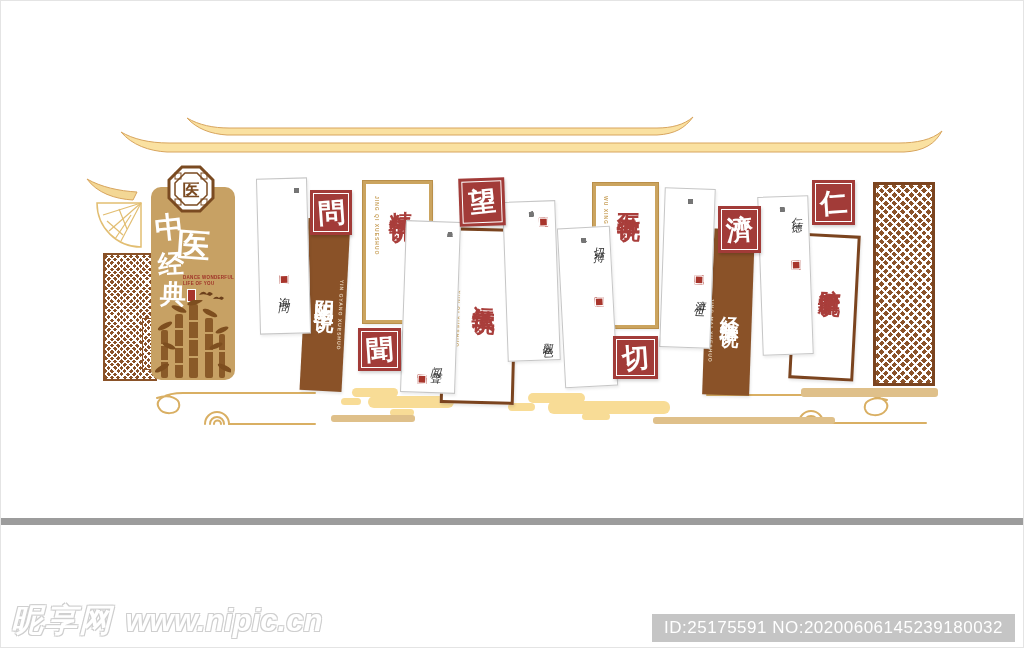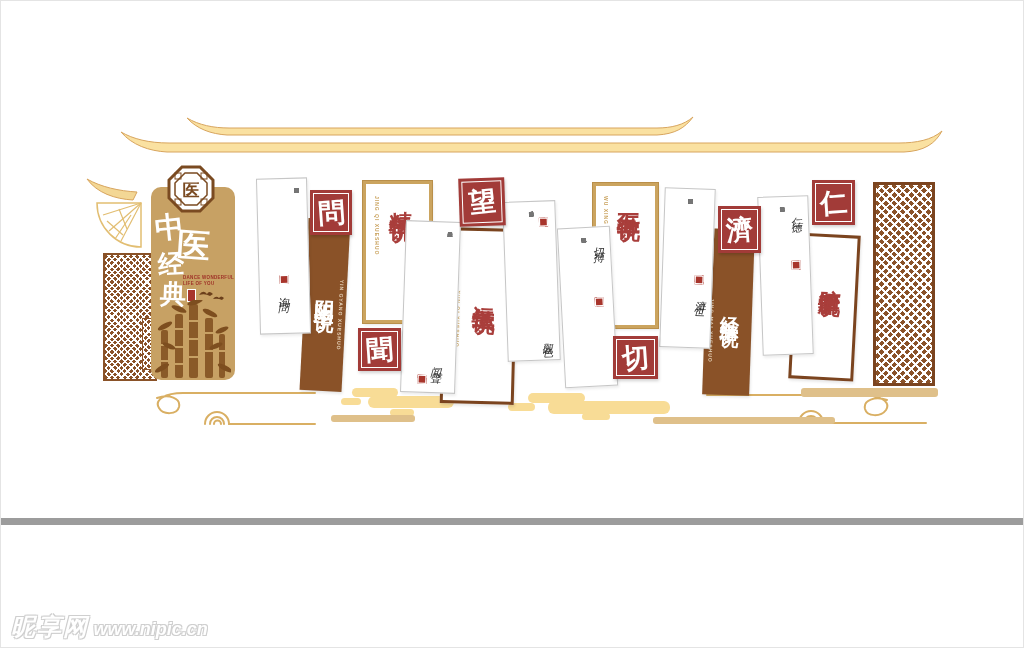--- a/index.html
+++ b/index.html
@@ -91,22 +91,22 @@
   
   .cbar{position:absolute;background:#f8dc96;border-radius:6px;}
   .tbar{position:absolute;background:#dfc08a;border-radius:3px;}
 
   
   .divider{position:absolute;left:0;top:517px;width:1024px;height:7px;background:#9c9c9c;}
   .caption{position:absolute;left:0;top:566px;width:1024px;text-align:center;font-size:38px;font-weight:bold;
            color:#3b3b3b;letter-spacing:1px;}
   .watermark{position:absolute;left:10px;bottom:4px;font-weight:bold;font-style:italic;color:#fff;
      text-shadow:1px 1px 0 #cfcfcf,-1px -1px 0 #cfcfcf,1px -1px 0 #cfcfcf,-1px 1px 0 #cfcfcf;}
-  .wm-cn{font-size:24px;letter-spacing:2px;}
-  .wm-url{font-size:18px;}
+  .wm-cn{font-size:32px;letter-spacing:2px;}
+  .wm-url{font-size:31px;margin-left:8px;}
   .id-badge{position:absolute;right:8px;bottom:5px;background:#c5c5c5;color:#fff;font-size:17px;
             padding:4px 12px;letter-spacing:.5px;}
 </style>
 </head>
 <body>
 
 <div class="stage">
 
   <svg class="abs" style="left:0;top:0" width="1024" height="170" viewBox="0 0 1024 170">
     <path d="M186,117 C196,128 210,133 226,134 L656,134 C674,133 684,127 692,116 C683,124 670,127 656,127 L228,127 C212,127 198,124 186,117 Z" fill="#fae1a1" stroke="#d8a55e" stroke-width="1"></path>
@@ -305,14 +305,15 @@
     <div class="inner">
       <span class="ch">仁</span>
     </div>
   </div>
 
   <div class="divider"></div>
   <div class="watermark">
     <span class="wm-cn">昵享网</span>
     <span class="wm-url">www.nipic.cn</span>
   </div>
+  <div class="id-badge">ID:25175591 NO:20200606145239180032</div>
 
 </div>
 
 </body></html>

